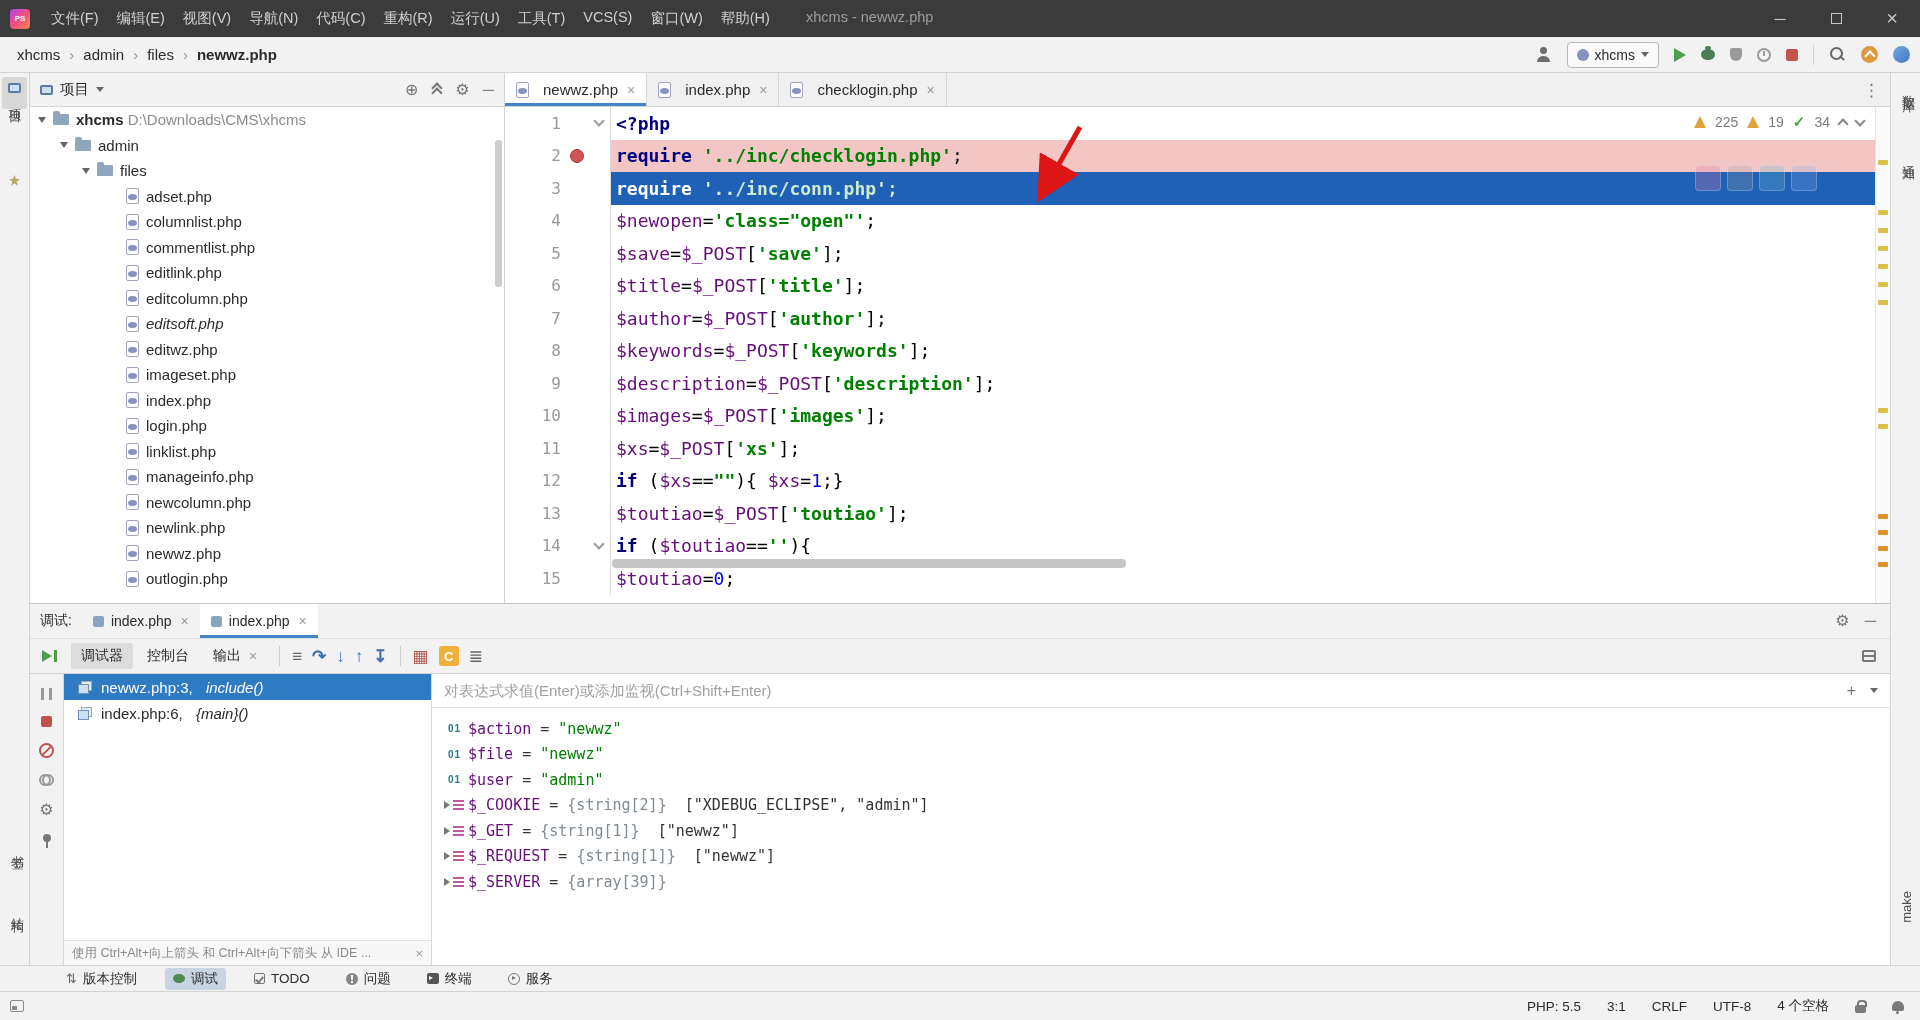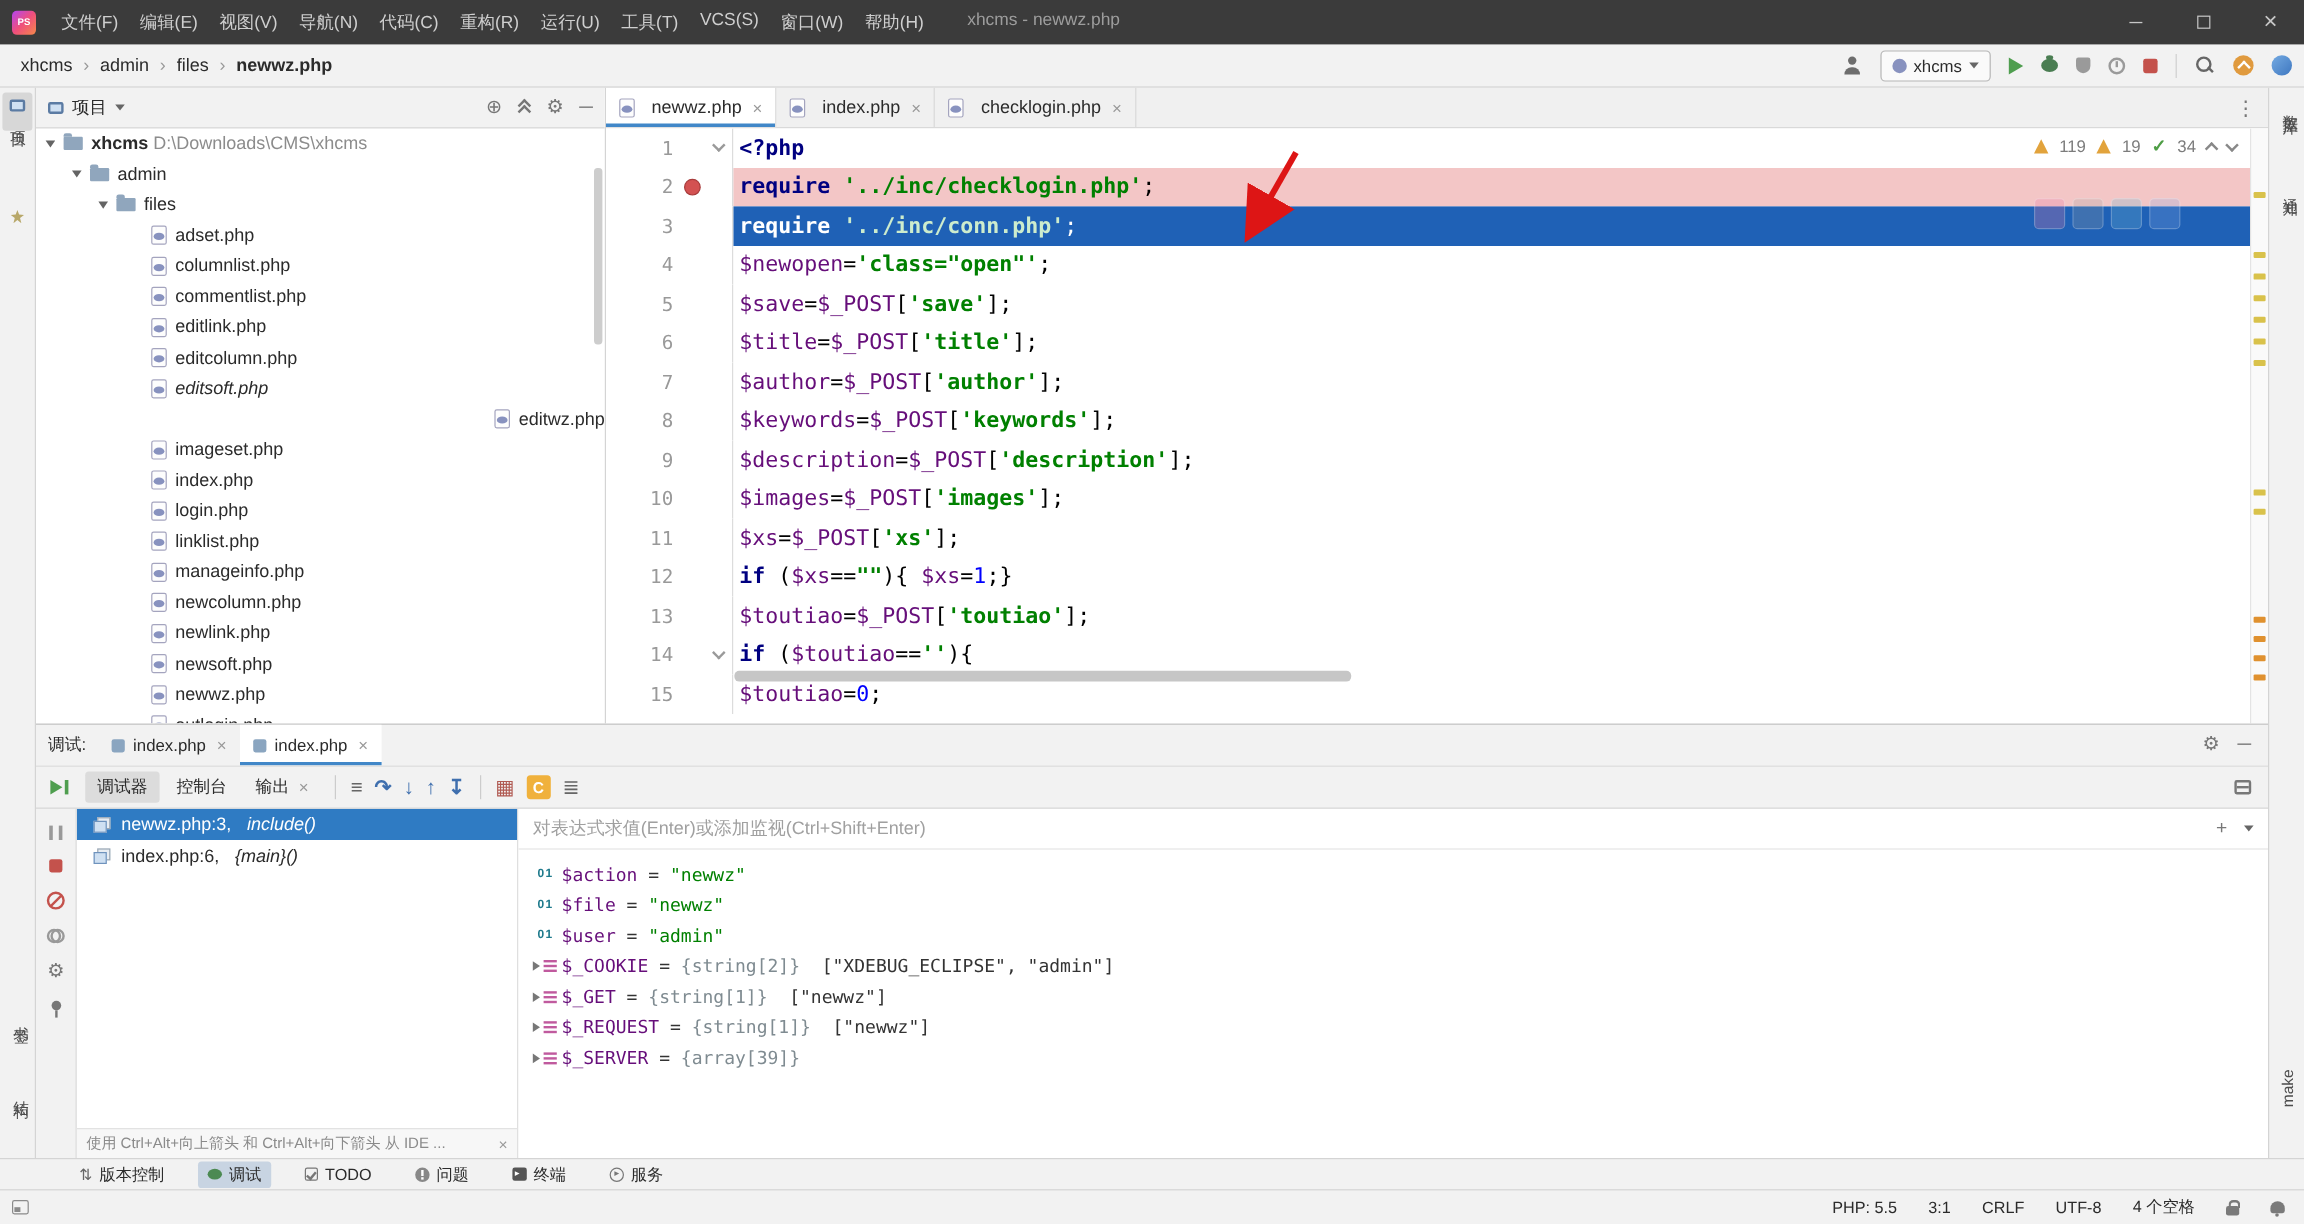--- a/index.html
+++ b/index.html
@@ -302,29 +302,28 @@
     <div class="tree" id="tree">
         <div class="trow" style="padding-left: 8px;"><span class="chev d"></span><span class="ico-folder"></span><span class="tname root">xhcms</span><span class="tpath"> D:\Downloads\CMS\xhcms</span></div>
         <div class="trow" style="padding-left: 30px;"><span class="chev d"></span><span class="ico-folder"></span><span class="tname">admin</span></div>
         <div class="trow" style="padding-left: 52px;"><span class="chev d"></span><span class="ico-folder"></span><span class="tname">files</span></div>
         <div class="trow" style="padding-left: 96px;"><span class="ico-php"></span><span class="tname">adset.php</span></div>
         <div class="trow" style="padding-left: 96px;"><span class="ico-php"></span><span class="tname">columnlist.php</span></div>
         <div class="trow" style="padding-left: 96px;"><span class="ico-php"></span><span class="tname">commentlist.php</span></div>
         <div class="trow" style="padding-left: 96px;"><span class="ico-php"></span><span class="tname">editlink.php</span></div>
         <div class="trow" style="padding-left: 96px;"><span class="ico-php"></span><span class="tname">editcolumn.php</span></div>
         <div class="trow" style="padding-left: 96px; font-style: italic;"><span class="ico-php"></span><span class="tname">editsoft.php</span></div>
-        <div class="trow" style="padding-left: 96px; justify-content: flex-end;"><span class="ico-php"></span><span class="tname">editwz.php</span></div>
+        <div class="trow" style="padding-left: 96px;"><span class="ico-php"></span><span class="tname">editwz.php</span></div>
         <div class="trow" style="padding-left: 96px;"><span class="ico-php"></span><span class="tname">imageset.php</span></div>
         <div class="trow" style="padding-left: 96px;"><span class="ico-php"></span><span class="tname">index.php</span></div>
         <div class="trow" style="padding-left: 96px;"><span class="ico-php"></span><span class="tname">login.php</span></div>
         <div class="trow" style="padding-left: 96px;"><span class="ico-php"></span><span class="tname">linklist.php</span></div>
         <div class="trow" style="padding-left: 96px;"><span class="ico-php"></span><span class="tname">manageinfo.php</span></div>
         <div class="trow" style="padding-left: 96px;"><span class="ico-php"></span><span class="tname">newcolumn.php</span></div>
         <div class="trow" style="padding-left: 96px;"><span class="ico-php"></span><span class="tname">newlink.php</span></div>
-        <div class="trow" style="padding-left: 96px;"><span class="ico-php"></span><span class="tname">newsoft.php</span></div>
         <div class="trow" style="padding-left: 96px;"><span class="ico-php"></span><span class="tname">newwz.php</span></div>
         <div class="trow" style="padding-left: 96px;"><span class="ico-php"></span><span class="tname">outlogin.php</span></div>
       </div>
     <div class="proj-scroll"></div>
   </div>
 
   <div class="editor">
     <div class="etabs" id="etabs">
         <div class="etab active">
           <span class="ico-php"></span>
@@ -467,21 +466,21 @@
           <span class="smark w" style="top: 193px;"></span>
           <span class="smark w" style="top: 301px;"></span>
           <span class="smark w" style="top: 317px;"></span>
           <span class="smark s" style="top: 407px;"></span>
           <span class="smark s" style="top: 423px;"></span>
           <span class="smark s" style="top: 439px;"></span>
           <span class="smark s" style="top: 455px;"></span>
         </div>
       <div class="insp">
         <span class="tri"></span>
-        <span class="insp-n">119</span>
+        <span class="insp-n">225</span>
         <span class="tri"></span>
         <span class="insp-n">19</span>
         <span class="insp-ok">✓</span>
         <span class="insp-n">34</span>
         <span class="chev-sm chev-up"></span>
         <span class="chev-sm chev-dnn"></span>
       </div>
       <div class="inline-overlay">
         <span class="ov-ic ov1"></span>
         <span class="ov-ic ov2"></span>

